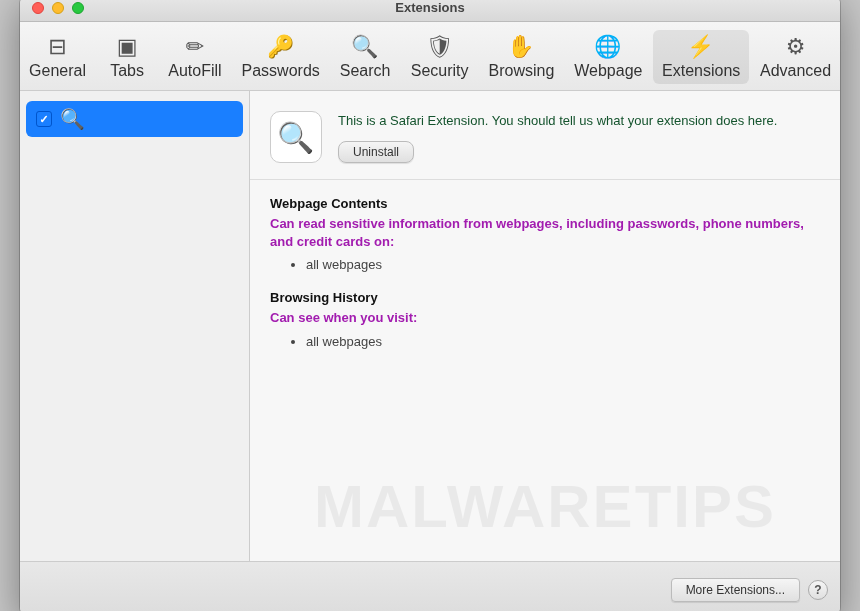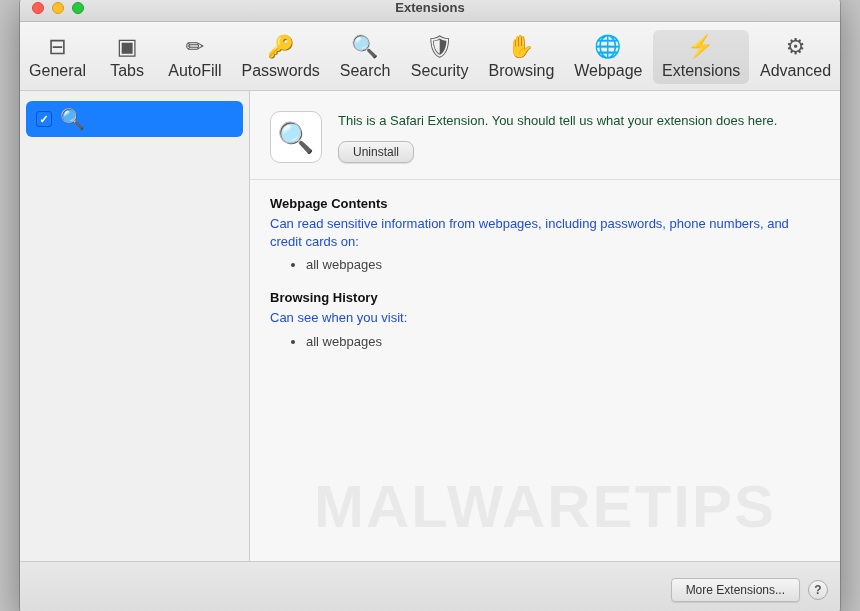--- a/index.html
+++ b/index.html
@@ -207,23 +207,24 @@
       margin-bottom: 18px;
     }
     .perm-title {
       font-size: 13px;
       font-weight: 700;
       color: #111;
       margin-bottom: 4px;
     }
     .perm-desc {
       font-size: 13px;
-      color: #1d4ed8;
+      color: #a21caf;
       margin-bottom: 6px;
       line-height: 1.4;
+      font-weight: bold;
     }
     .perm-list {
       list-style: disc;
       margin-left: 36px;
     }
     .perm-list li {
       font-size: 13px;
       color: #444;
     }
 

